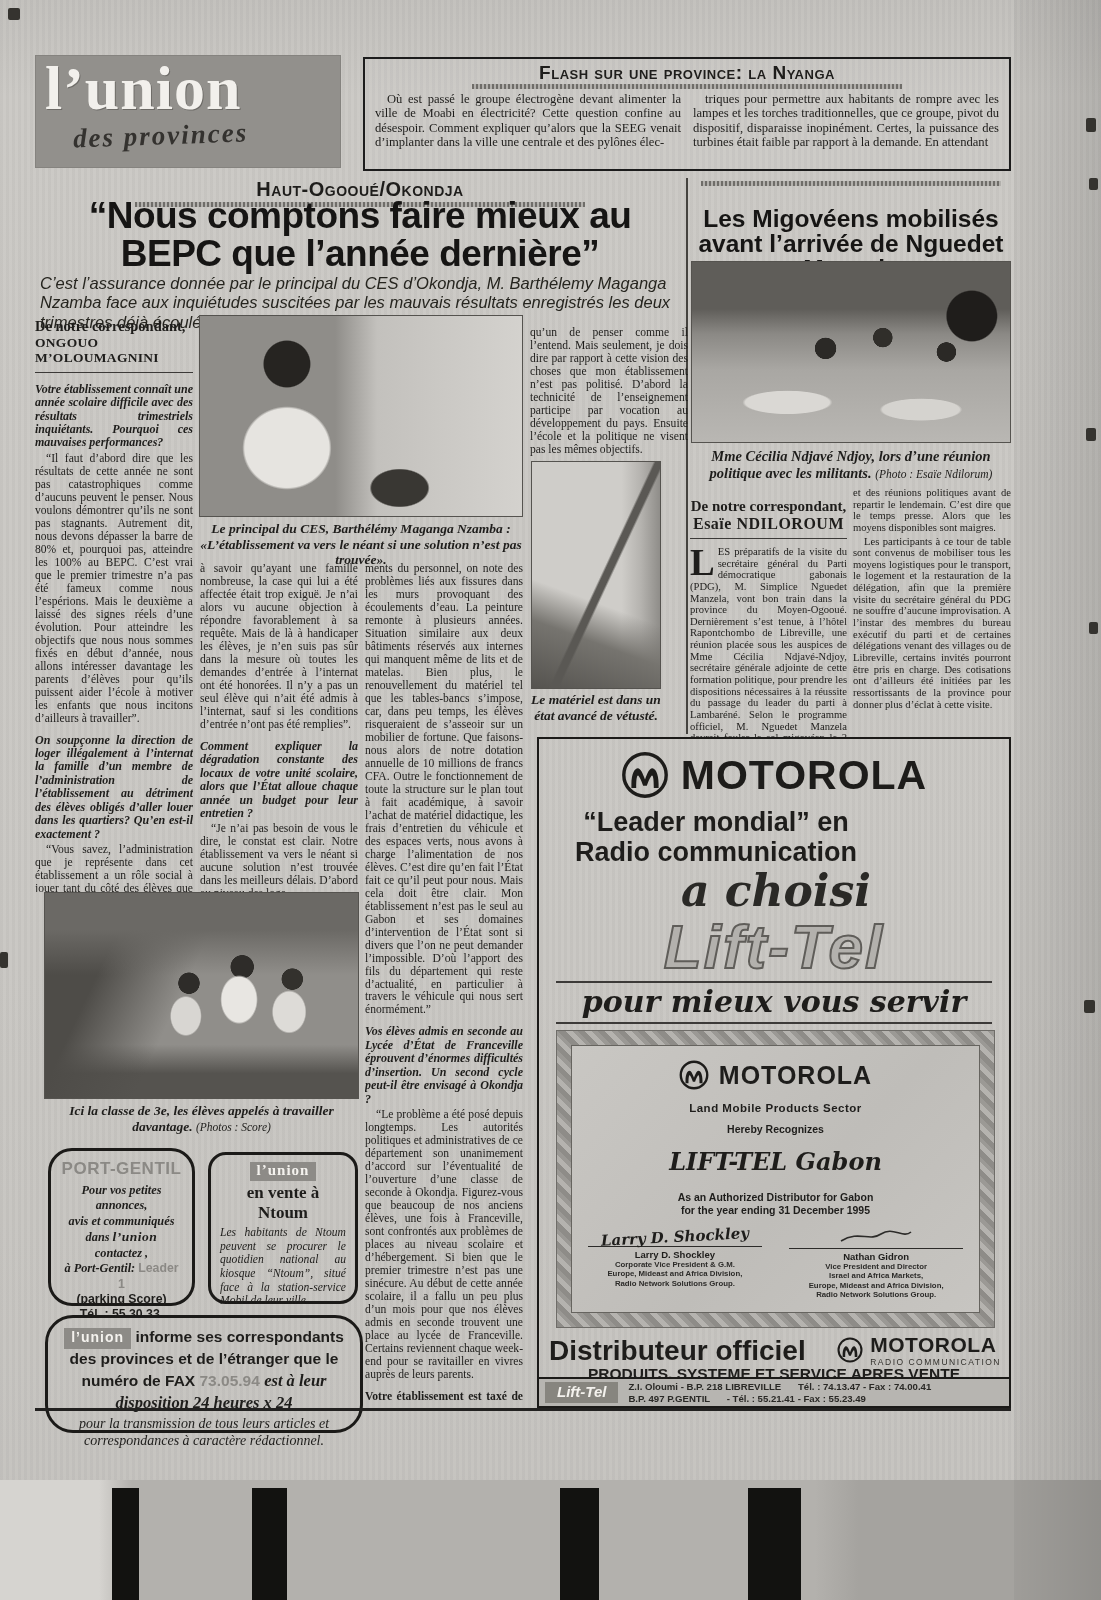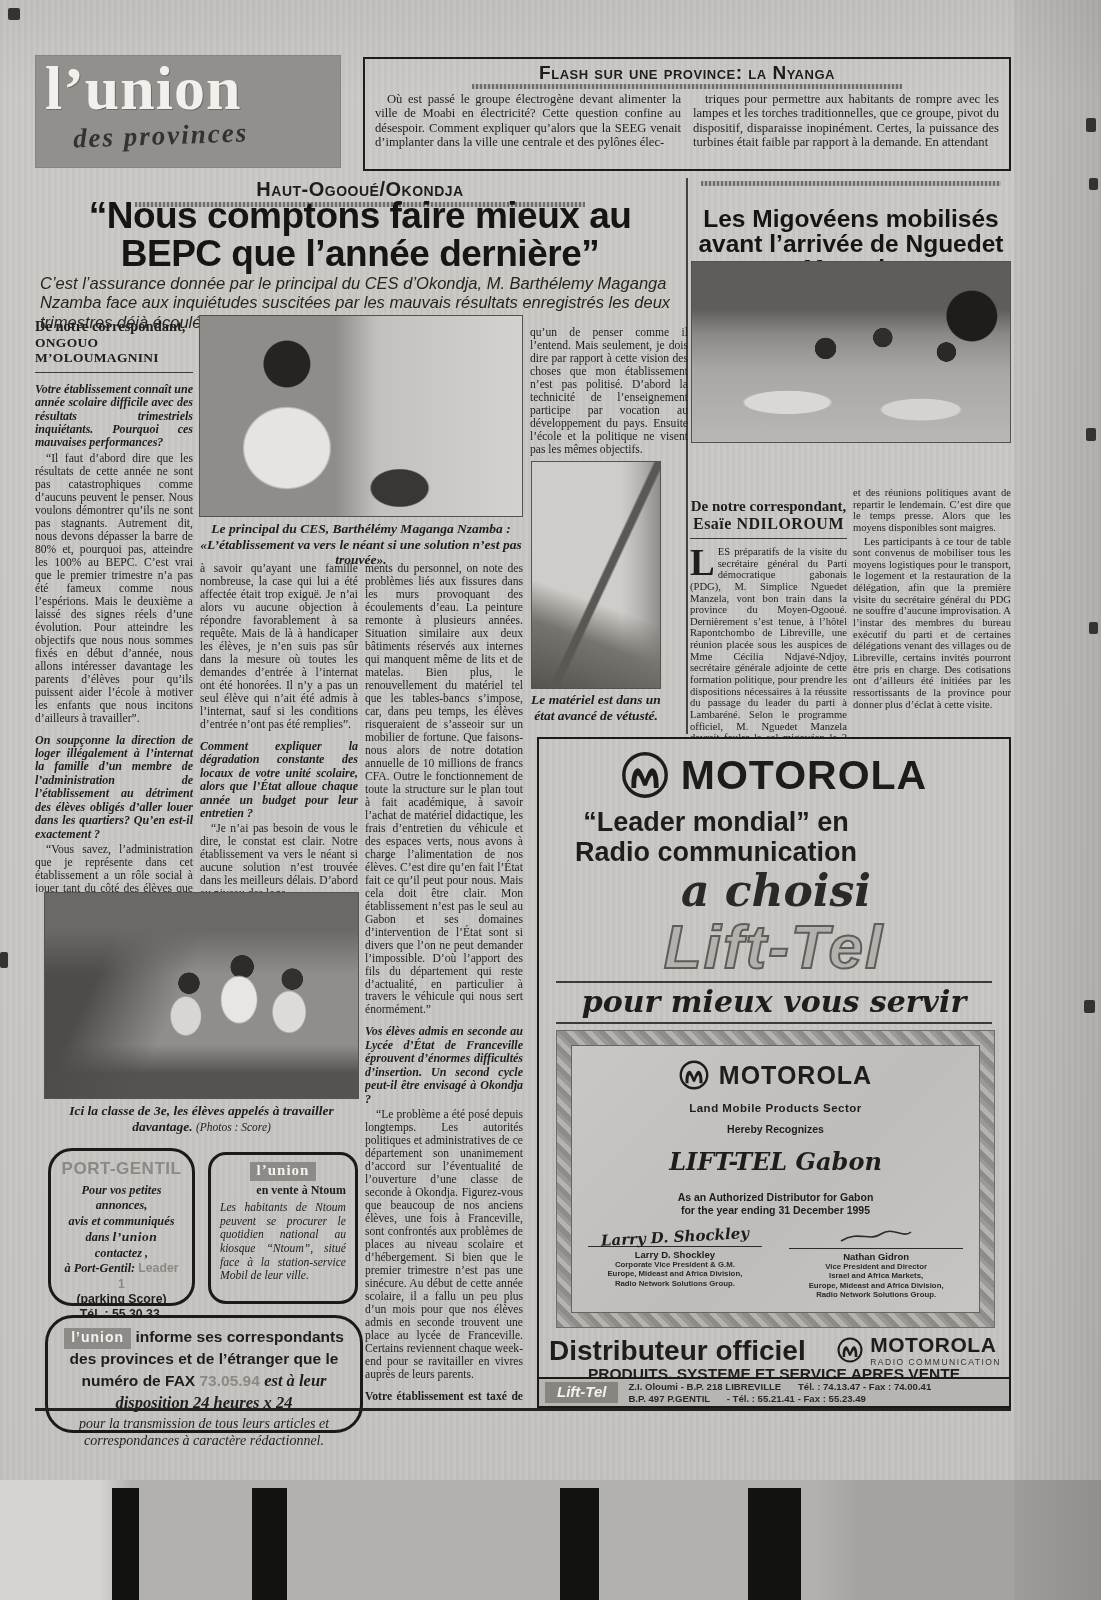--- a/index.html
+++ b/index.html
@@ -177,21 +177,21 @@
       <div><span>dans </span><span style="font-size:13.5px;letter-spacing:.5px;">l’union</span><span> contactez ,</span></div>
       <div><span>à Port-Gentil: </span><span class="sans" style="font-style:normal;color:#8b8985;">Leader 1</span></div>
       <div class="sans" style="font-style:normal;">(parking Score)</div>
       <div class="sans" style="font-style:normal;">Tél. : 55 30 33.</div>
     </div>
   </div>
 
   <div class="abs rbox" style="left:208px;top:1152px;width:150px;height:152px;border-radius:18px;padding:6px 9px;">
     <div class="center">
       <span class="brand-plate">l’union</span>
-      <div style="font-weight:bold;font-size:12px;margin-top:2px;text-align:right;">en vente à Ntoum</div>
+      <div style="font-weight:bold;font-size:17px;margin-top:2px;">en vente à Ntoum</div>
     </div>
     <p class="just" style="margin:3px 0 0;font-style:italic;font-size:11.6px;line-height:1.18;">Les habitants de Ntoum peuvent se procurer le quotidien national au kiosque “Ntoum”, situé face à la station-service Mobil de leur ville.</p>
   </div>
 
   <div class="abs rbox center" style="left:45px;top:1315px;width:318px;height:118px;border-radius:28px;padding:9px 12px;">
     <div class="sans" style="font-weight:bold;font-size:15.5px;line-height:1.35;">
       <span class="brand-plate" style="font-size:14px;">l’union</span>
       <span>informe ses correspondants des provinces et de l’étranger que le numéro de FAX</span>
       <span style="color:#8b8985;">73.05.94</span>
       <span class="serif" style="font-style:italic;font-size:16.5px;">est à leur disposition 24 heures x 24</span>
@@ -207,20 +207,24 @@
   <div class="abs photo" style="left:692px;top:262px;width:318px;height:180px;
       background:
         radial-gradient(ellipse 60px 16px at 30% 78%, #dad8d4 0 70%, transparent 75%),
         radial-gradient(ellipse 55px 15px at 72% 82%, #d5d3cf 0 70%, transparent 75%),
         radial-gradient(circle 11px at 42% 48%, #2b2926 0 95%, transparent 100%),
         radial-gradient(circle 10px at 60% 42%, #302e2a 0 95%, transparent 100%),
         radial-gradient(circle 10px at 80% 50%, #2b2926 0 95%, transparent 100%),
         radial-gradient(circle 26px at 88% 30%, #1f1d1b 0 95%, transparent 100%),
         linear-gradient(180deg, #5f5d59 0 26%, #8b8985 40%, #a9a7a3 60%, #b9b7b3 100%),
         #9a9894;"></div>
+  <div class="abs caption" style="left:692px;top:448px;width:318px;font-size:14.5px;">
+    <span>Mme Cécilia Ndjavé Ndjoy, lors d’une réunion politique avec les militants.</span>
+    <span class="credit" style="font-style:italic;">(Photo : Esaïe Ndilorum)</span>
+  </div>
 
   <div class="abs col" style="left:690px;top:498px;width:157px;height:240px;">
     <div class="byline-r">
       <div class="b1">De notre correspondant,</div>
       <div class="b2">Esaïe NDILOROUM</div>
     </div>
     <p style="font-size:10.6px;line-height:1.1;">
       <span class="dropcap">L</span><span>ES préparatifs de la visite du secrétaire général du Parti démocratique gabonais (PDG), M. Simplice Nguedet Manzela, vont bon train dans la province du Moyen-Ogooué. Dernièrement s’est tenue, à l’hôtel Rapontchombo de Libreville, une réunion placée sous les auspices de Mme Cécilia Ndjavé-Ndjoy, secrétaire générale adjointe de cette formation politique, pour prendre les dispositions nécessaires à la réussite du passage du leader du parti à Lambaréné. Selon le programme officiel, M. Nguedet Manzela devrait fouler le sol migovéen le 2 juin prochain et tenir un meeting</span>
     </p>
   </div>

